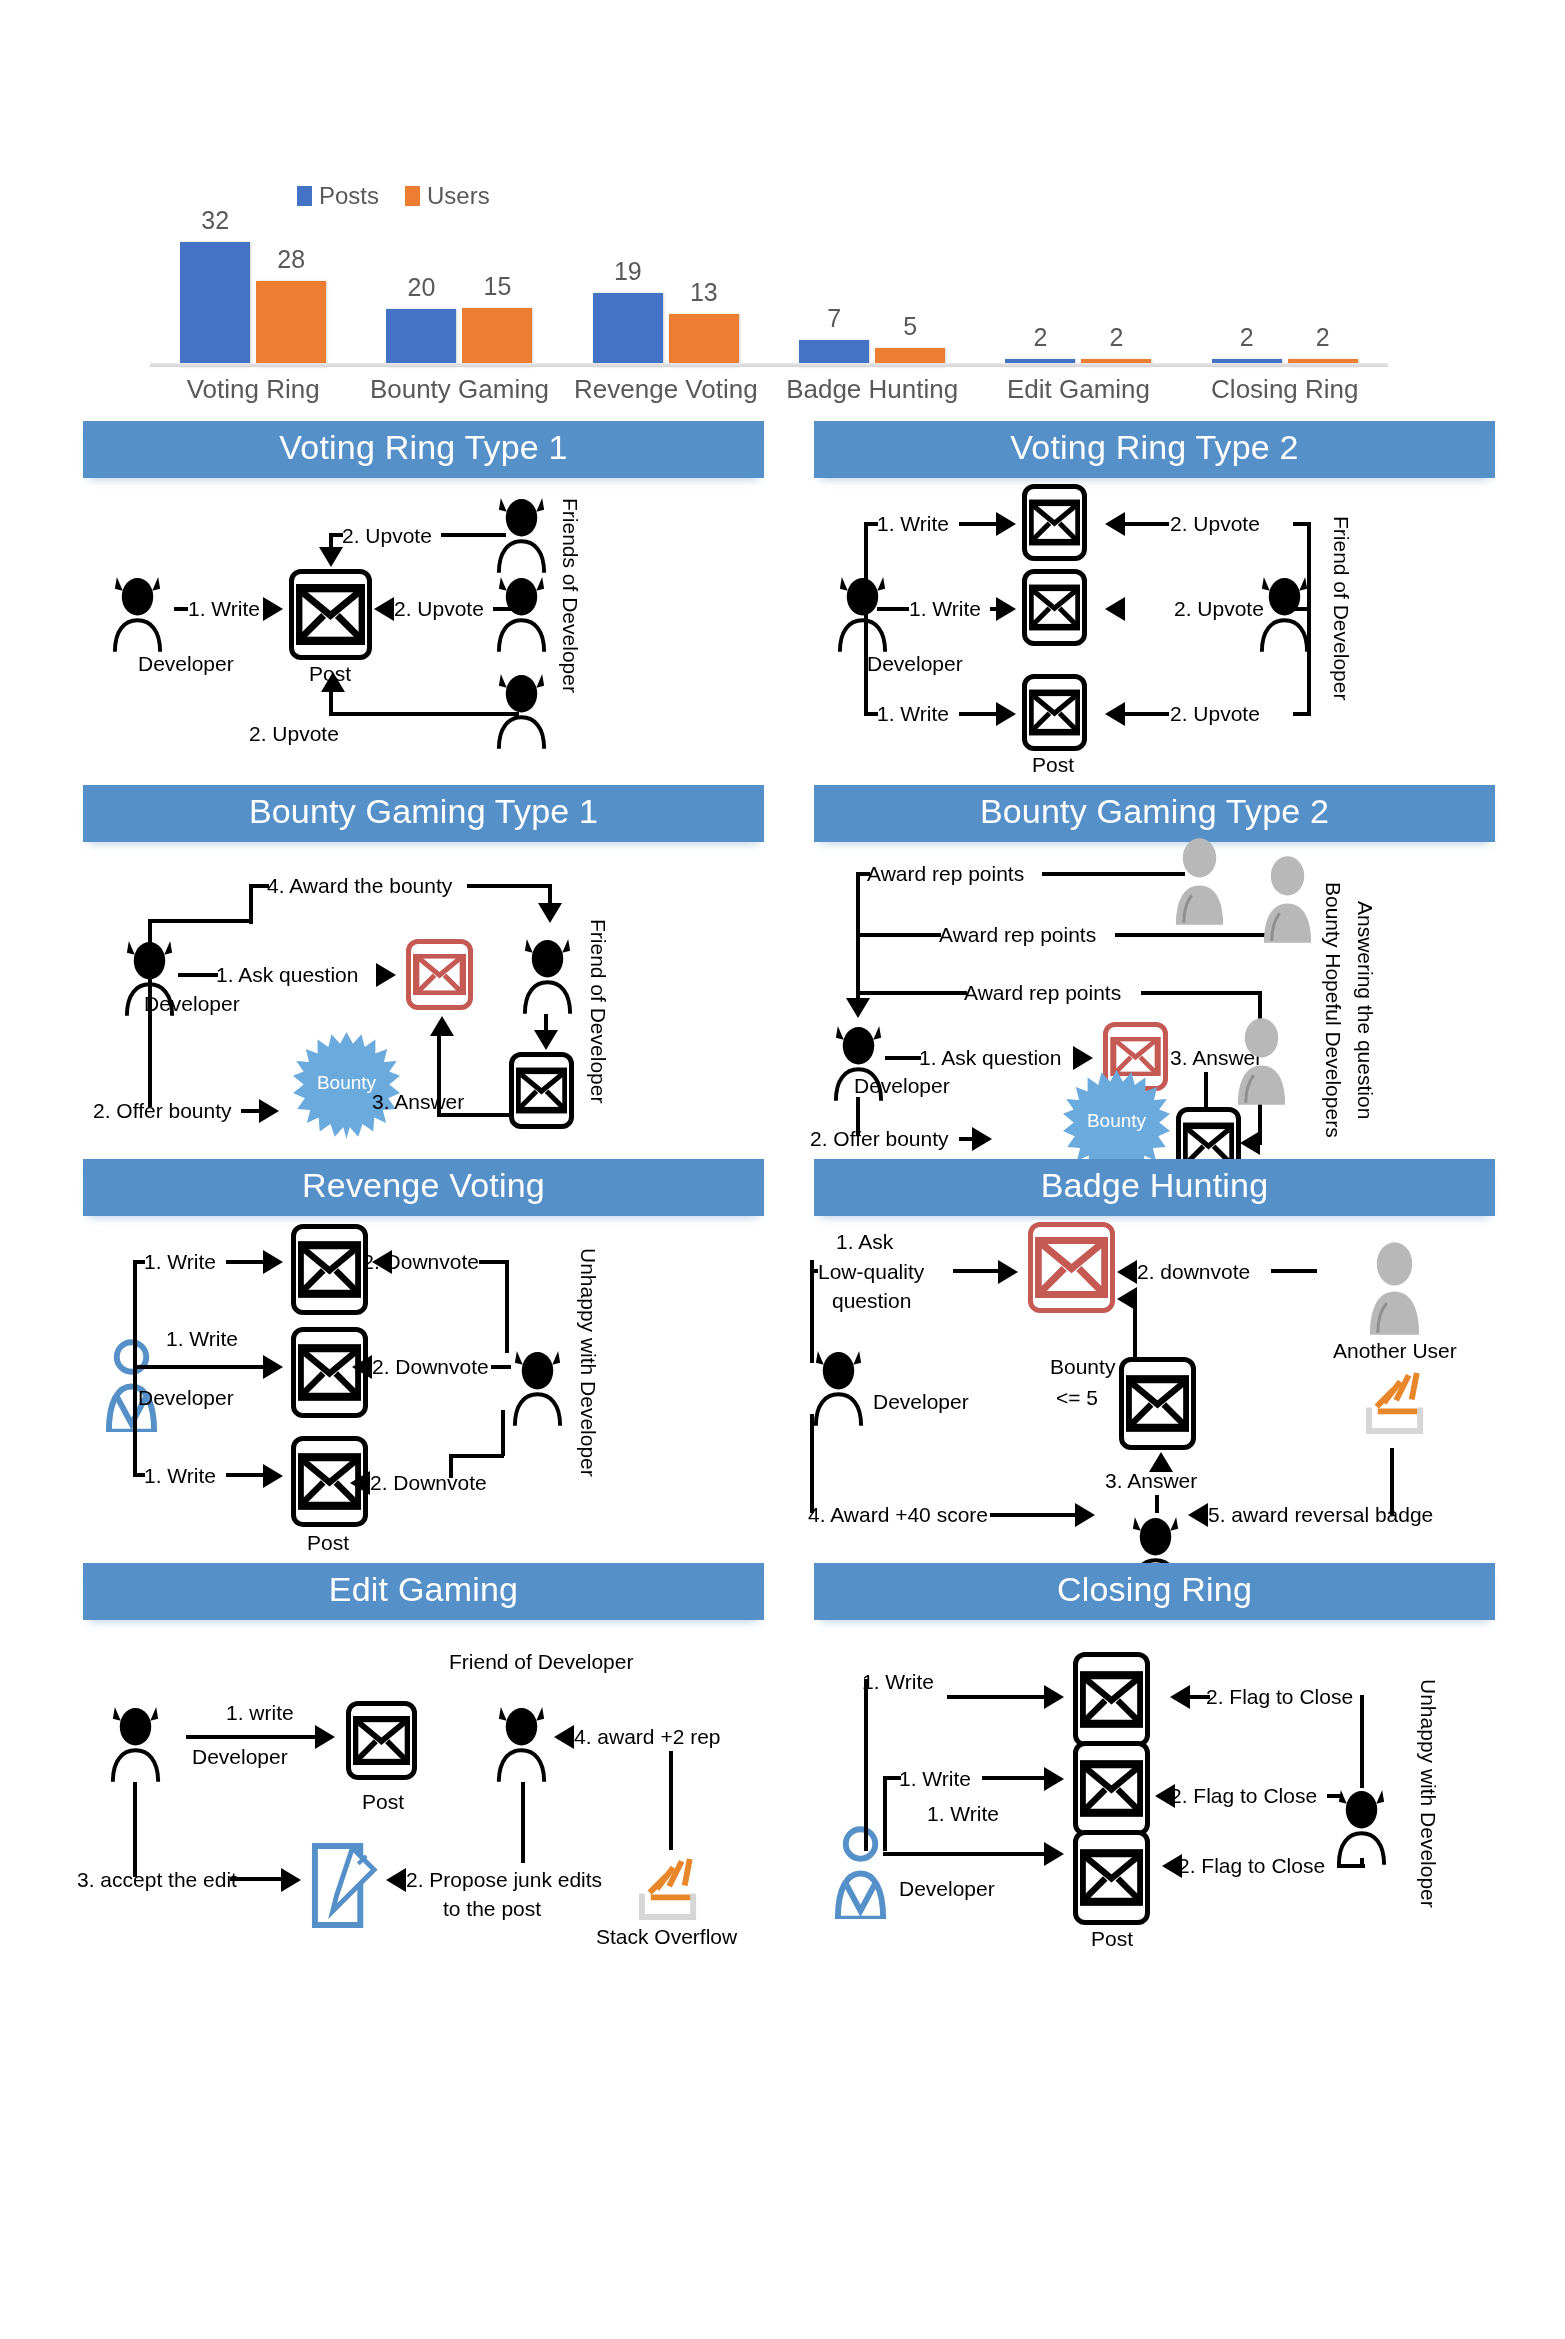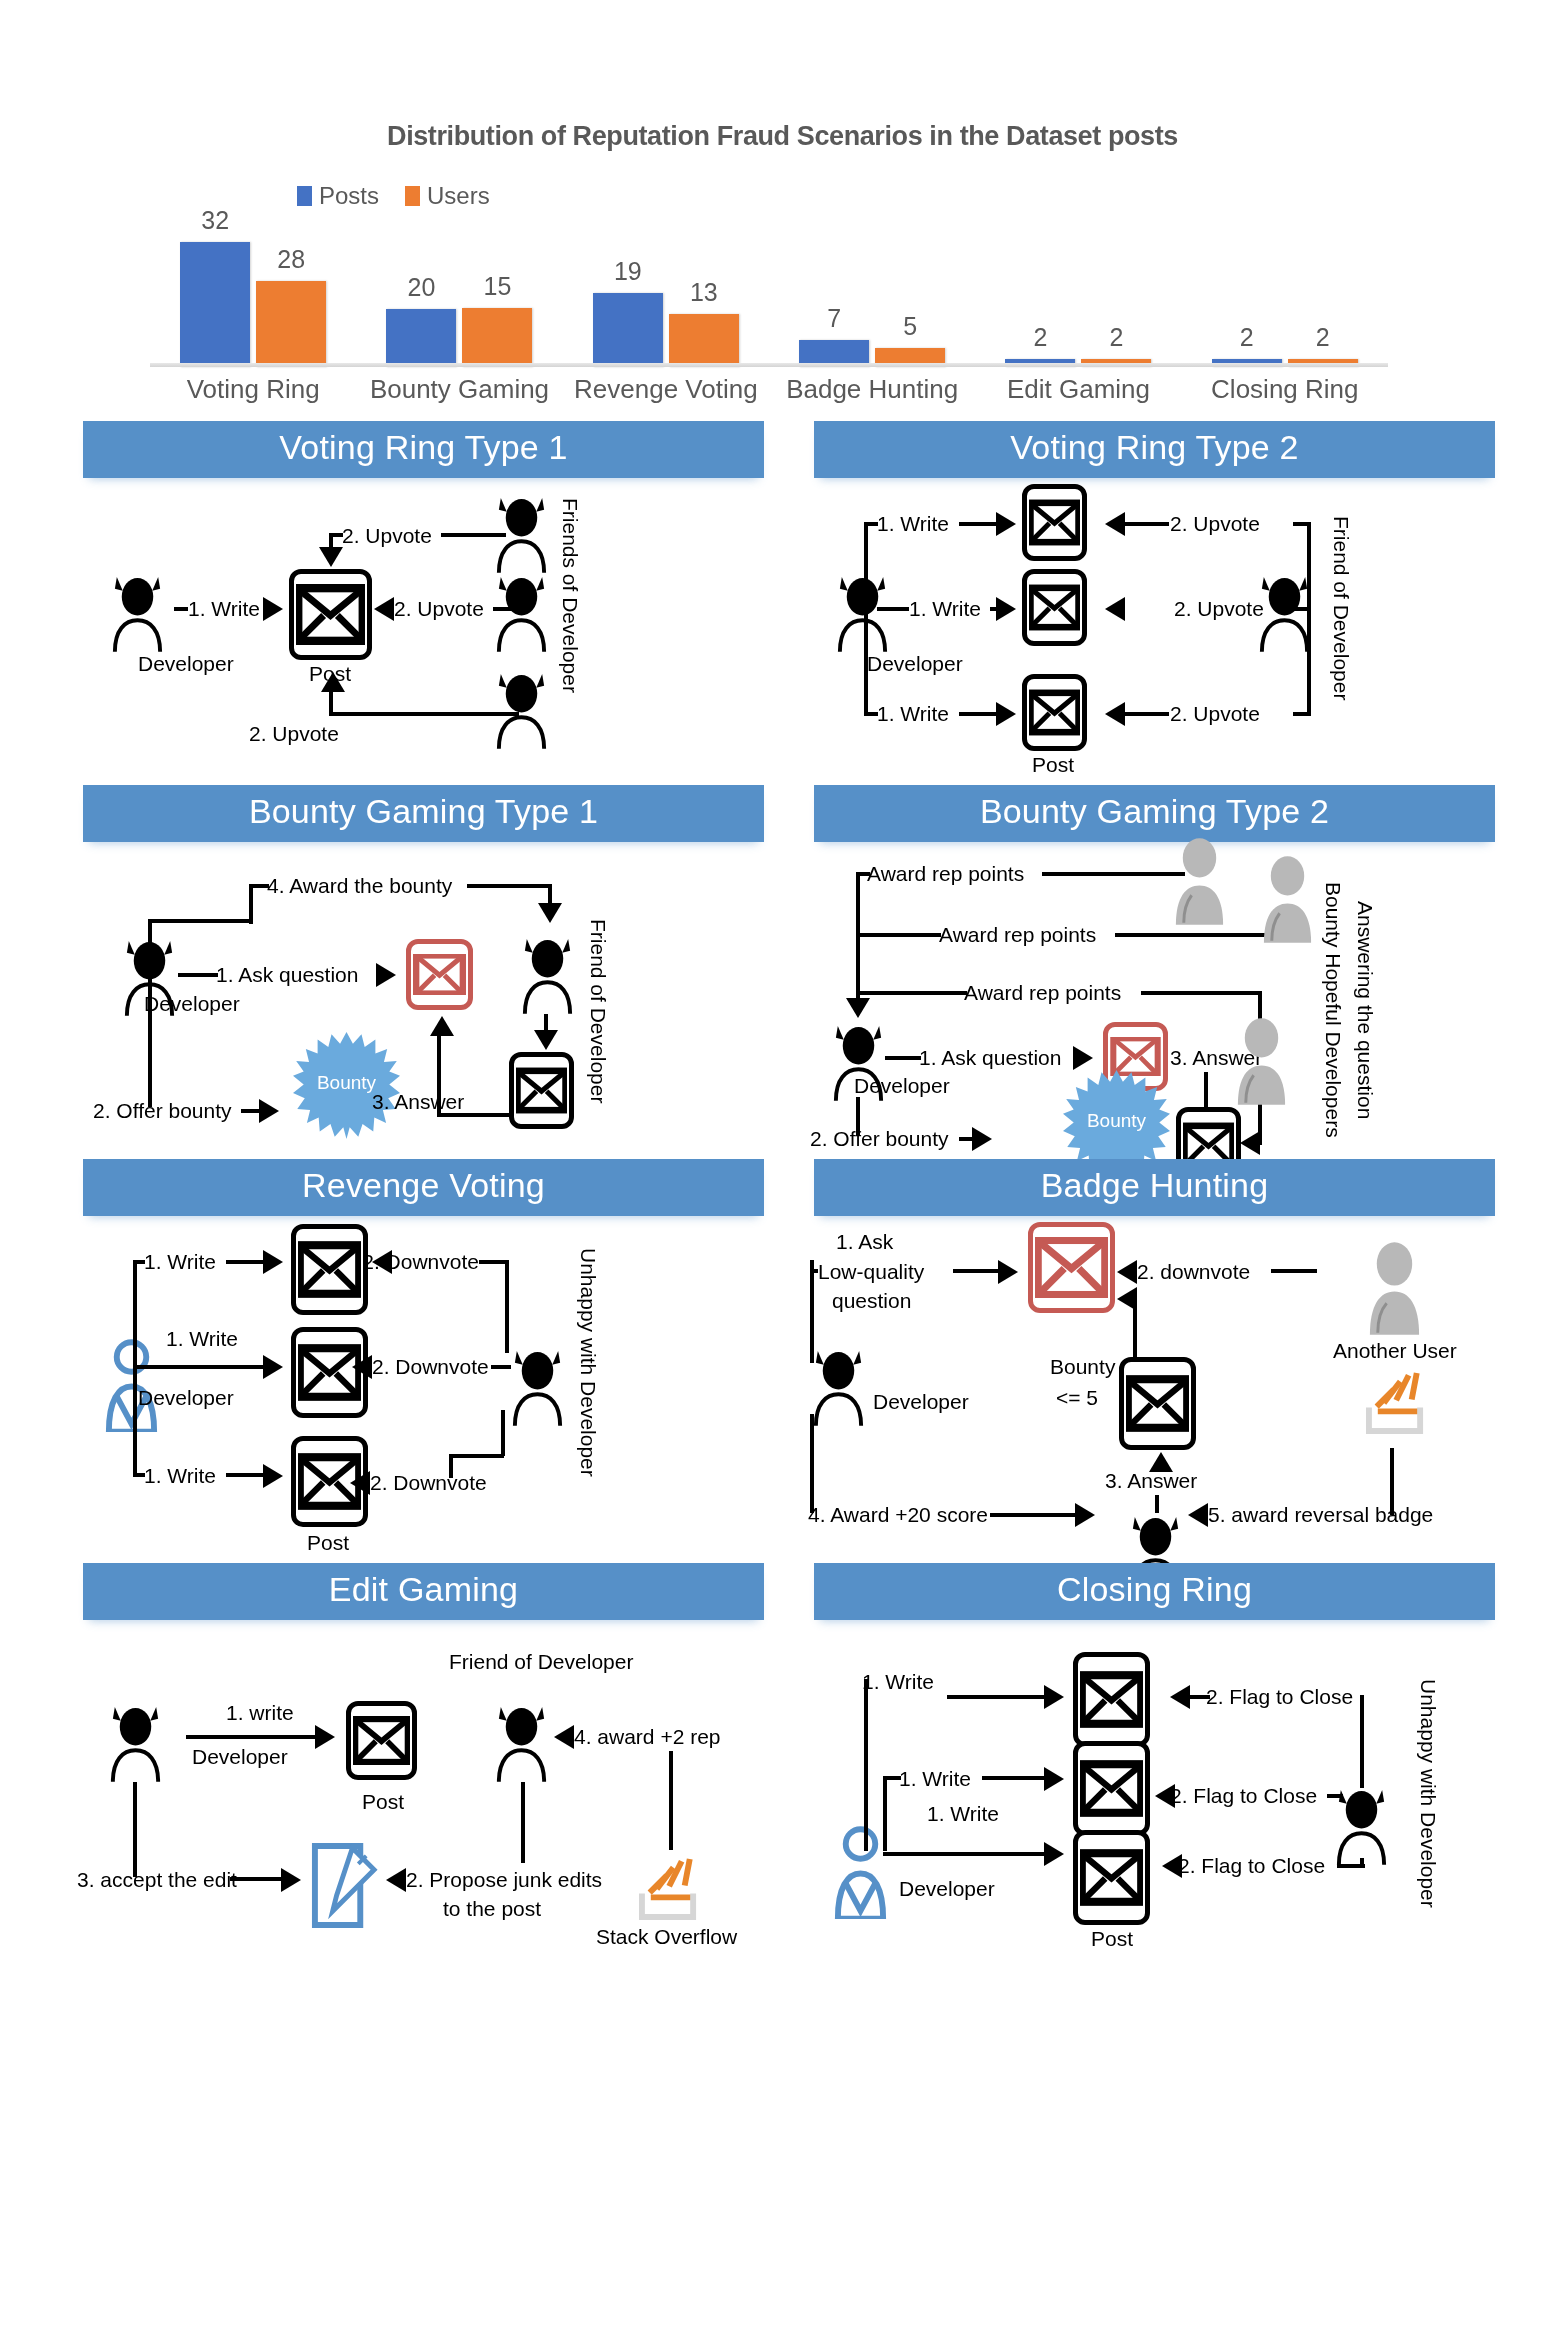--- a/index.html
+++ b/index.html
@@ -92,21 +92,20 @@
   .solog { position: absolute; width: 61px; height: 57px; }
   .solog svg { width:100%; height:100%; display:block; }
 </style>
 </head>
 <body>
 
 <div class="page">
 
   <div class="chart-wrap">
     <div class="chart-title">
-      <div>Distribution of Reputation Fraud Scenarios in the Dataset posts</div>
     </div>
 
     <div class="legend">
       <div class="legend-item">
         <span class="legend-swatch" style="background:#4472C4"></span>
         <span class="legend-label">Posts</span>
       </div>
       <div class="legend-item">
         <span class="legend-swatch" style="background:#ED7D31"></span>
         <span class="legend-label">Users</span>
@@ -711,21 +710,21 @@
               <path d="M10 8 L16 22 L8 20 Z"></path>
                   <path d="M52 8 L46 22 L54 20 Z"></path>
               <ellipse cx="31" cy="28" rx="16" ry="19"></ellipse>
                 </g>
               <path d="M8 84 C8 62 18 52 31 52 C44 52 54 62 54 84" fill="#fff" stroke="#000" stroke-width="4"></path>
             </svg>
           </div>
           <div class="lbl" style="left:263px; top:378px;">Friend of developer</div>
 
           <div class="hline" style="left:-4px; top:297px; width:0px;"></div>
-          <div class="lbl" style="left:-6px; top:287px;">4. Award +20 score</div>
+          <div class="lbl" style="left:-6px; top:287px;">4. Award +40 score</div>
           <div class="hline" style="left:176px; top:297px; width:87px;"></div>
           <div class="arrow-r" style="left:261px; top:287px;"></div>
 
           <div class="arrow-l" style="left:374px; top:287px;"></div>
           <div class="lbl" style="left:394px; top:287px;">5. award reversal badge</div>
           <div class="vline" style="left:576px; top:232px; height:67px;"></div>
 
           <div class="person" style="left:550px; top:24px; width:61px; height:95px;">
             <svg viewBox="0 0 62 96">
                 <ellipse cx="31" cy="24" rx="18" ry="22" fill="#b8b8b8"></ellipse>

